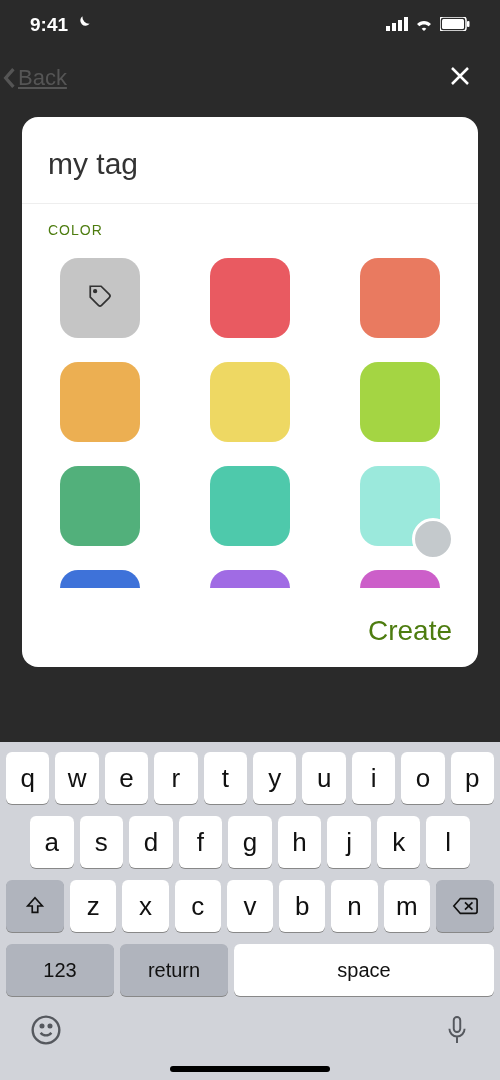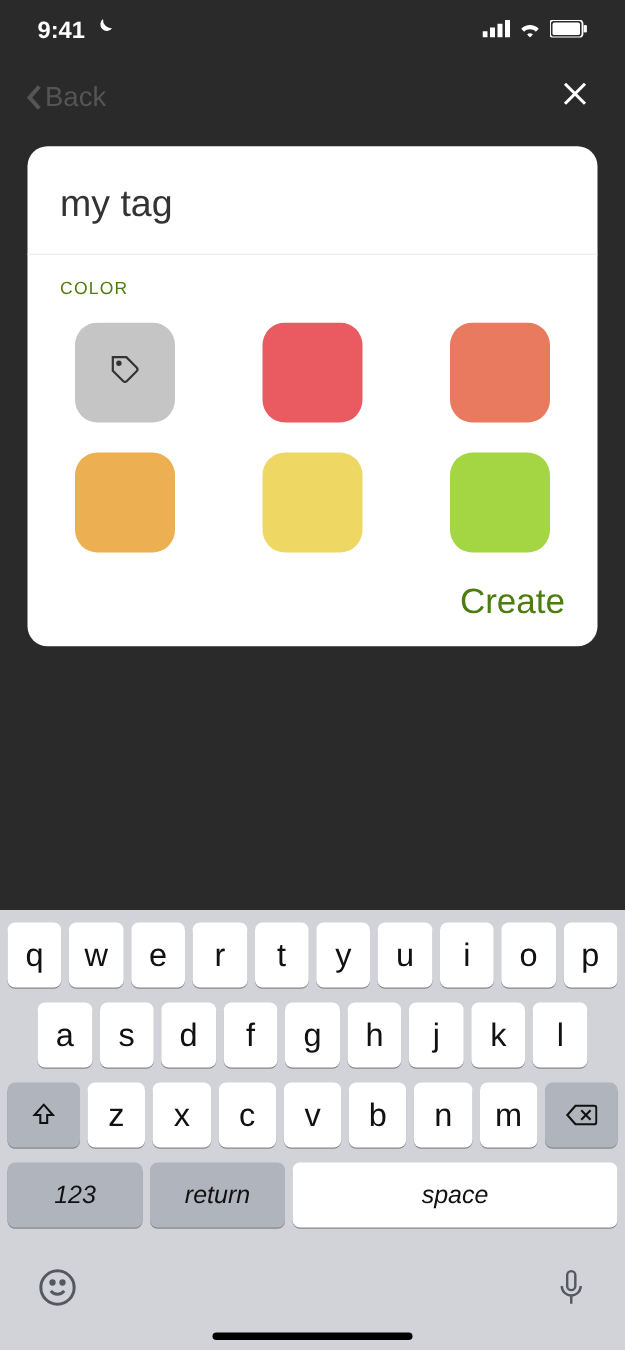--- a/index.html
+++ b/index.html
@@ -20,39 +20,40 @@
     color: white;
     font-size: 19px;
     font-weight: 600;
   }
   .status-left { display: flex; align-items: center; gap: 6px; }
   .status-right { display: flex; align-items: center; gap: 6px; }
   .dim-bar {
     height: 55px;
     display: flex;
     align-items: center;
-    padding: 0 20px;
+    padding: 0 2px;
     color: #555;
     font-size: 22px;
     position: relative;
+    text-decoration: underline;
   }
   .dim-back { display: flex; align-items: center; gap: 2px; }
   .close-x {
     position: absolute;
     right: 28px;
     color: white;
     font-size: 30px;
     font-weight: 300;
   }
   .modal {
     background: white;
     border-radius: 16px;
     margin: 12px 22px 0 22px;
     padding: 30px 26px 20px 26px;
-    height: 400px;
+    height: 550px;
     display: flex;
     flex-direction: column;
   }
   .tag-input {
     border: none;
     font-size: 30px;
     font-weight: 400;
     color: #333;
     outline: none;
     width: 100%;
@@ -130,21 +131,21 @@
     align-items: center;
     justify-content: center;
     font-size: 26px;
     color: #111;
   }
   .krow2 { padding: 0 24px; }
   .key-func {
     background: #b0b4bd;
     flex: 0 0 58px;
   }
-  .krow4 { display: flex; gap: 6px; margin-bottom: 24px; font-style: italic; }
+  .krow4 { display: flex; gap: 6px; margin-bottom: 10px; }
   .key-123 { background: #b0b4bd; flex: 0 0 108px; font-size: 20px; }
   .key-space { flex: 1; font-size: 20px; }
   .key-return { background: #b0b4bd; flex: 0 0 108px; font-size: 20px; }
   .krow5 { display: flex; justify-content: space-between; padding: 8px 24px 2px 24px; }
   .emoji-btn, .mic-btn { font-size: 32px; color: #55585e; }
   .home-indicator {
     width: 160px; height: 6px; background: #000; border-radius: 4px;
     margin: 8px auto 0 auto;
   }
 </style>

